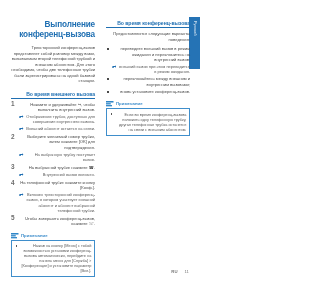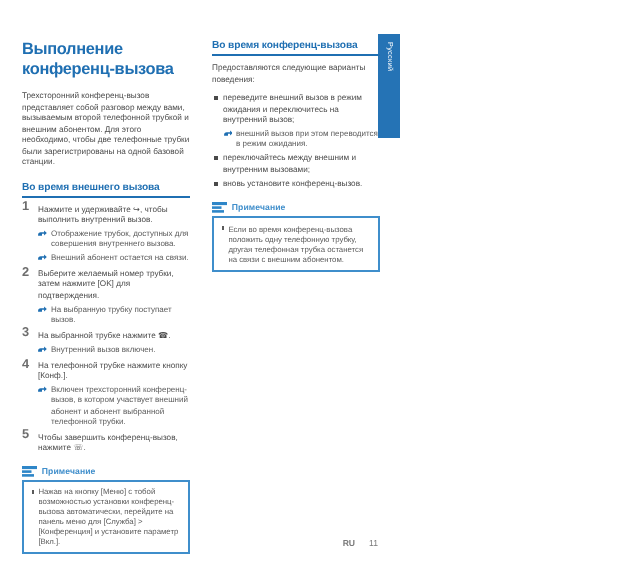--- a/index.html
+++ b/index.html
@@ -4,21 +4,21 @@
 <style>
   html,body{margin:0;padding:0;}
   body{
     width:200px;height:283px;
     background:#ffffff;
     font-family:"Liberation Sans", sans-serif;
     overflow:hidden;
     position:relative;
     color:#3a3a3a;
   }
-  .page{position:absolute;inset:0;}
+  .page{position:absolute;inset:0;text-align:right;}
 
   
   .side-tab{
     position:absolute;right:0;top:17px;
     width:11px;height:52px;
     background:#2573b5;
   }
   .side-tab-label{
     position:absolute;
     transform:rotate(90deg);

